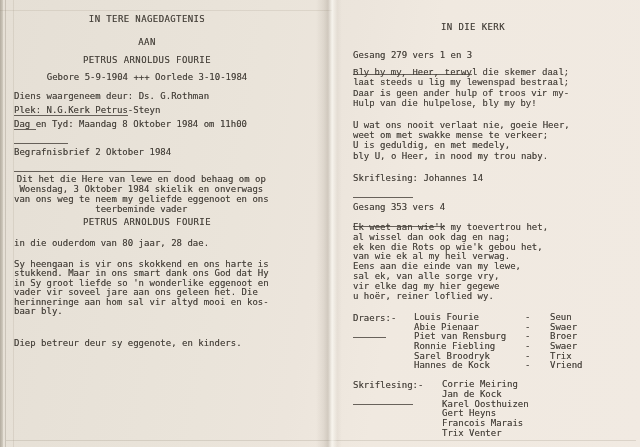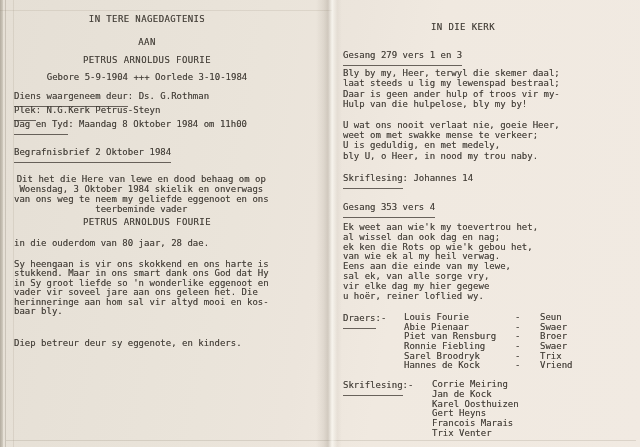--- a/index.html
+++ b/index.html
@@ -10,30 +10,30 @@
     overflow:hidden;
     background:linear-gradient(100deg,#e5dfd5 0%,#eae4da 38%,#ece5dc 50%,#f0e9e0 62%,#f1eae2 100%);
     font-family:"DejaVu Sans Mono","Liberation Mono",monospace;
     font-size:9px;
     color:#46413a;
     text-shadow:0 0 0.5px rgba(70,64,58,0.55);
   }
   .abs{position:absolute;left:0;}
   .page{position:absolute;top:0;height:447px;}
   .page-left{left:14px;width:266px;}
-  .page-right{left:343px;width:240px;}
+  .page-right{left:353px;width:240px;}
   .center{width:100%;text-align:center;}
   .sp{letter-spacing:0.4px;}
-  .u{border-bottom:1px solid rgba(70,64,58,0.8);padding-bottom:5px;}
+  .u{border-bottom:1px solid rgba(70,64,58,0.8);padding-bottom:14px;}
   .pre{white-space:pre;}
   .lh86{line-height:10px;text-align:center;}
   .lh94{line-height:9.4px;}
   .lh98{line-height:9.8px;}
   .lh102{line-height:10.2px;}
-  .lh104{line-height:10.4px;}
+  .lh104{line-height:10.4px;font-family:Liberation Mono, monospace;}
   .lh14{line-height:14px;}
   .brow{display:flex;height:9.7px;line-height:9.7px;}
   .bname{width:111px;}
   .bdash{width:25px;}
   
   .edge-left{position:absolute;left:0;top:0;width:3px;height:447px;
     background:linear-gradient(90deg,#b3ac9f,#d2ccc0);}
   .vline1{position:absolute;left:5px;top:0;width:1px;height:447px;background:rgba(140,130,115,0.30);}
   .vline2{position:absolute;left:13px;top:0;width:1px;height:447px;background:rgba(140,130,115,0.16);}
   .hline-top{position:absolute;left:0;top:10px;width:332px;height:1px;background:rgba(140,130,115,0.16);}

